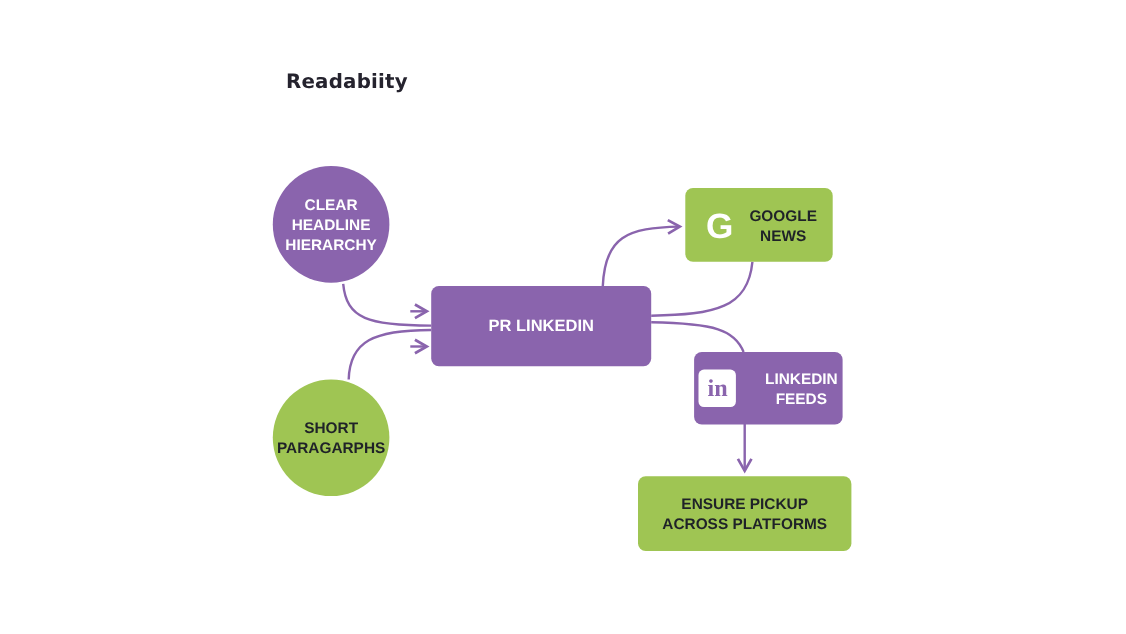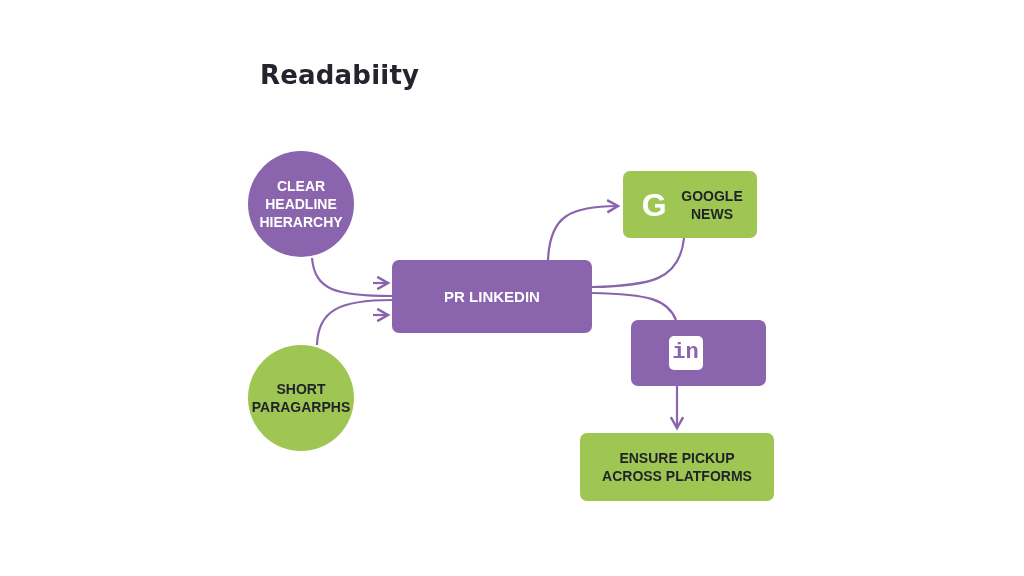--- a/index.html
+++ b/index.html
@@ -1,30 +1,30 @@
 <!DOCTYPE html>
 <html><head>
 <meta charset="utf-8">
 <style>
   html, body { margin:0; padding:0; }
   body { width:1024px; height:576px; background:#ffffff; position:relative; overflow:hidden;
          font-family:"DejaVu Sans", "Liberation Sans", sans-serif; }
   .title { position:absolute; left:260px; top:58px; font-weight:bold; color:#25232e; font-size:23px; line-height:34px; letter-spacing:0.2px; }
-  .title .l2 { font-size:26px; display:block;text-align:center; }
+  .title .l2 { font-size:18px; display:block;text-align:center; }
   .node { position:absolute; display:flex; align-items:center; justify-content:center; text-align:center;
           font-family:"Liberation Sans", sans-serif; font-weight:bold; font-size:14px; line-height:18px; box-sizing:border-box; }
   .purple { background:#8a64ad; color:#ffffff; }
   .green { background:#9fc553; color:#1f2228; }
   .circle { border-radius:50%; }
   .box { border-radius:7px; }
   svg.links { position:absolute; left:0; top:0; }
   .icon-g { width:34px; height:34px; display:flex; align-items:center; justify-content:center; color:#ffffff;
             font-size:32px; font-weight:bold; margin-right:10px; font-family:"Liberation Sans", sans-serif; }
   .icon-in { width:34px; height:34px; background:#ffffff; color:#8a64ad; border-radius:5px; display:flex;
-             align-items:center; justify-content:center; font-size:22px; font-weight:bold; margin-right:26px; font-family:Liberation Mono, monospace; }
+             align-items:center; justify-content:center; font-size:22px; font-weight:bold; margin-right:26px; font-family:Liberation Serif, serif; }
   .lbl { text-align:center; }
 </style>
 </head>
 <body>
 
 <div class="title">
   <span class="l2">Readabiity</span>
 </div>
 
 <svg class="links" width="1024" height="576">
@@ -67,20 +67,24 @@
 <div class="node green box" style="left:623px; top:171px; width:134px; height:67px;">
   <span class="icon-g">G</span>
   <div class="lbl">
     <div>GOOGLE</div>
     <div>NEWS</div>
   </div>
 </div>
 
 <div class="node purple box" style="left:631px; top:320px; width:135px; height:66px;">
   <span class="icon-in">in</span>
+  <div class="lbl">
+    <div>LINKEDIN</div>
+    <div>FEEDS</div>
+  </div>
 </div>
 
 <div class="node green box" style="left:580px; top:433px; width:194px; height:68px;text-align:center;">
   <div>
     <div>ENSURE PICKUP</div>
     <div>ACROSS PLATFORMS</div>
   </div>
 </div>
 
 </body></html>

